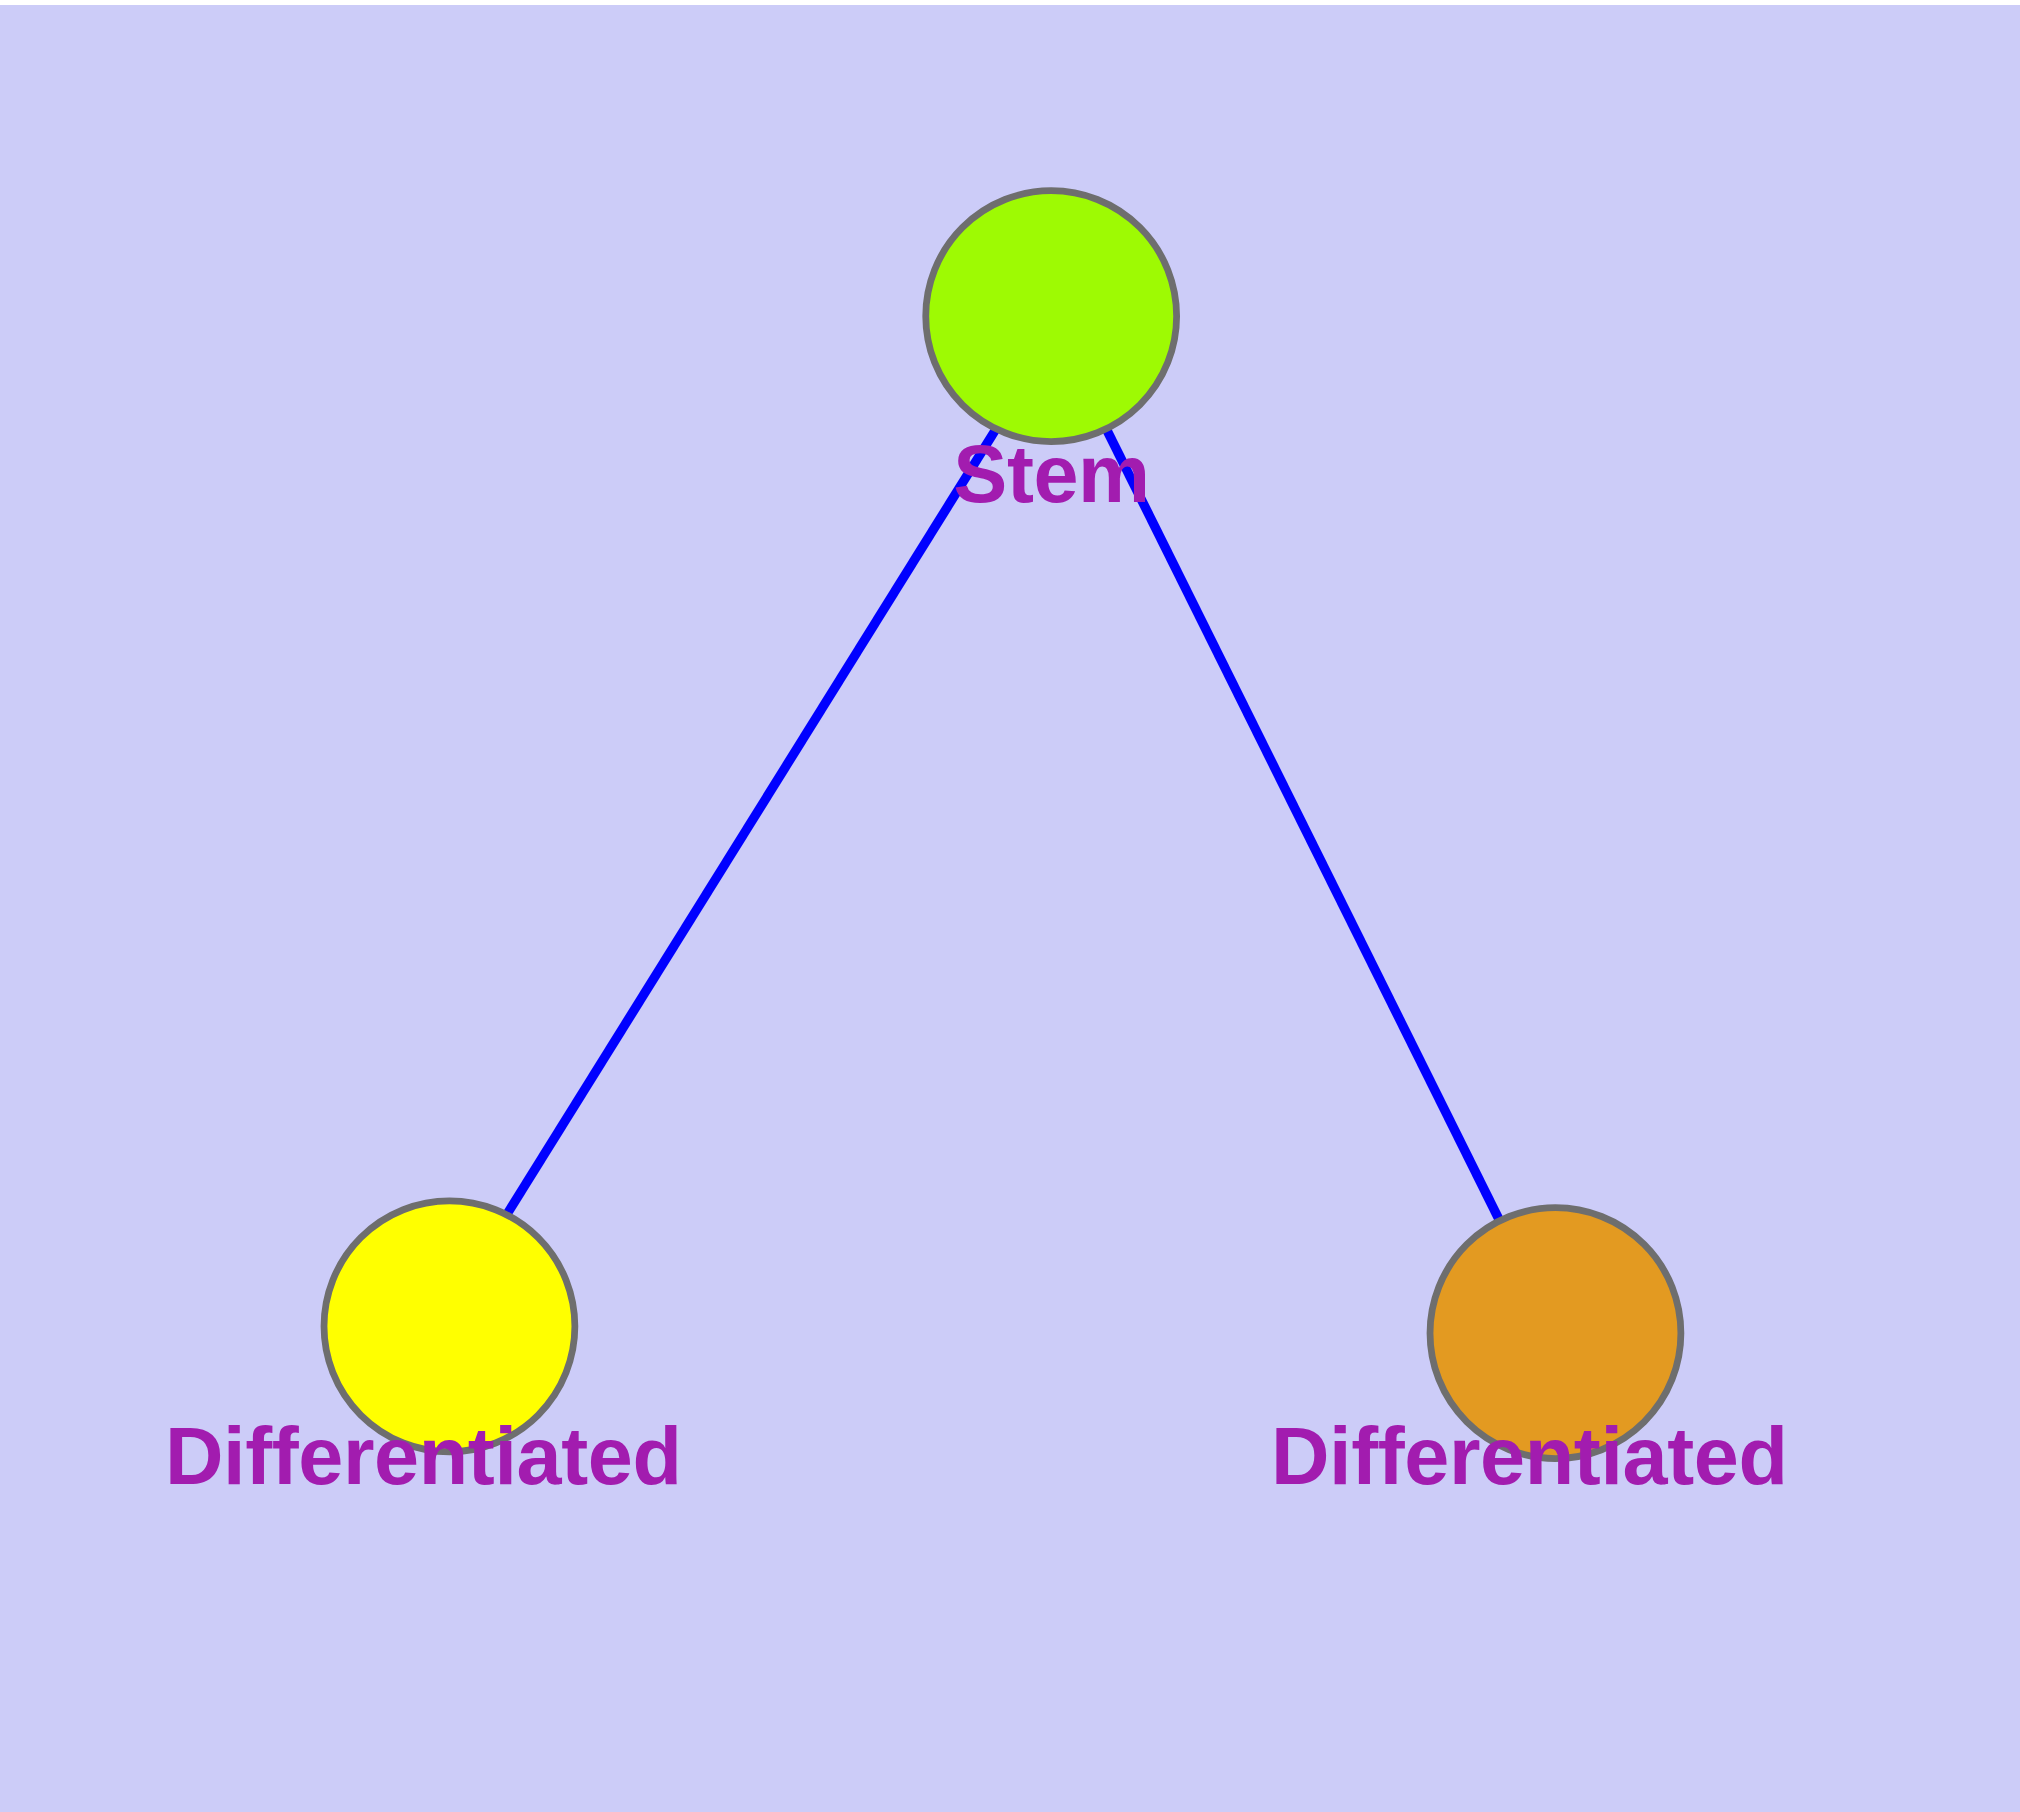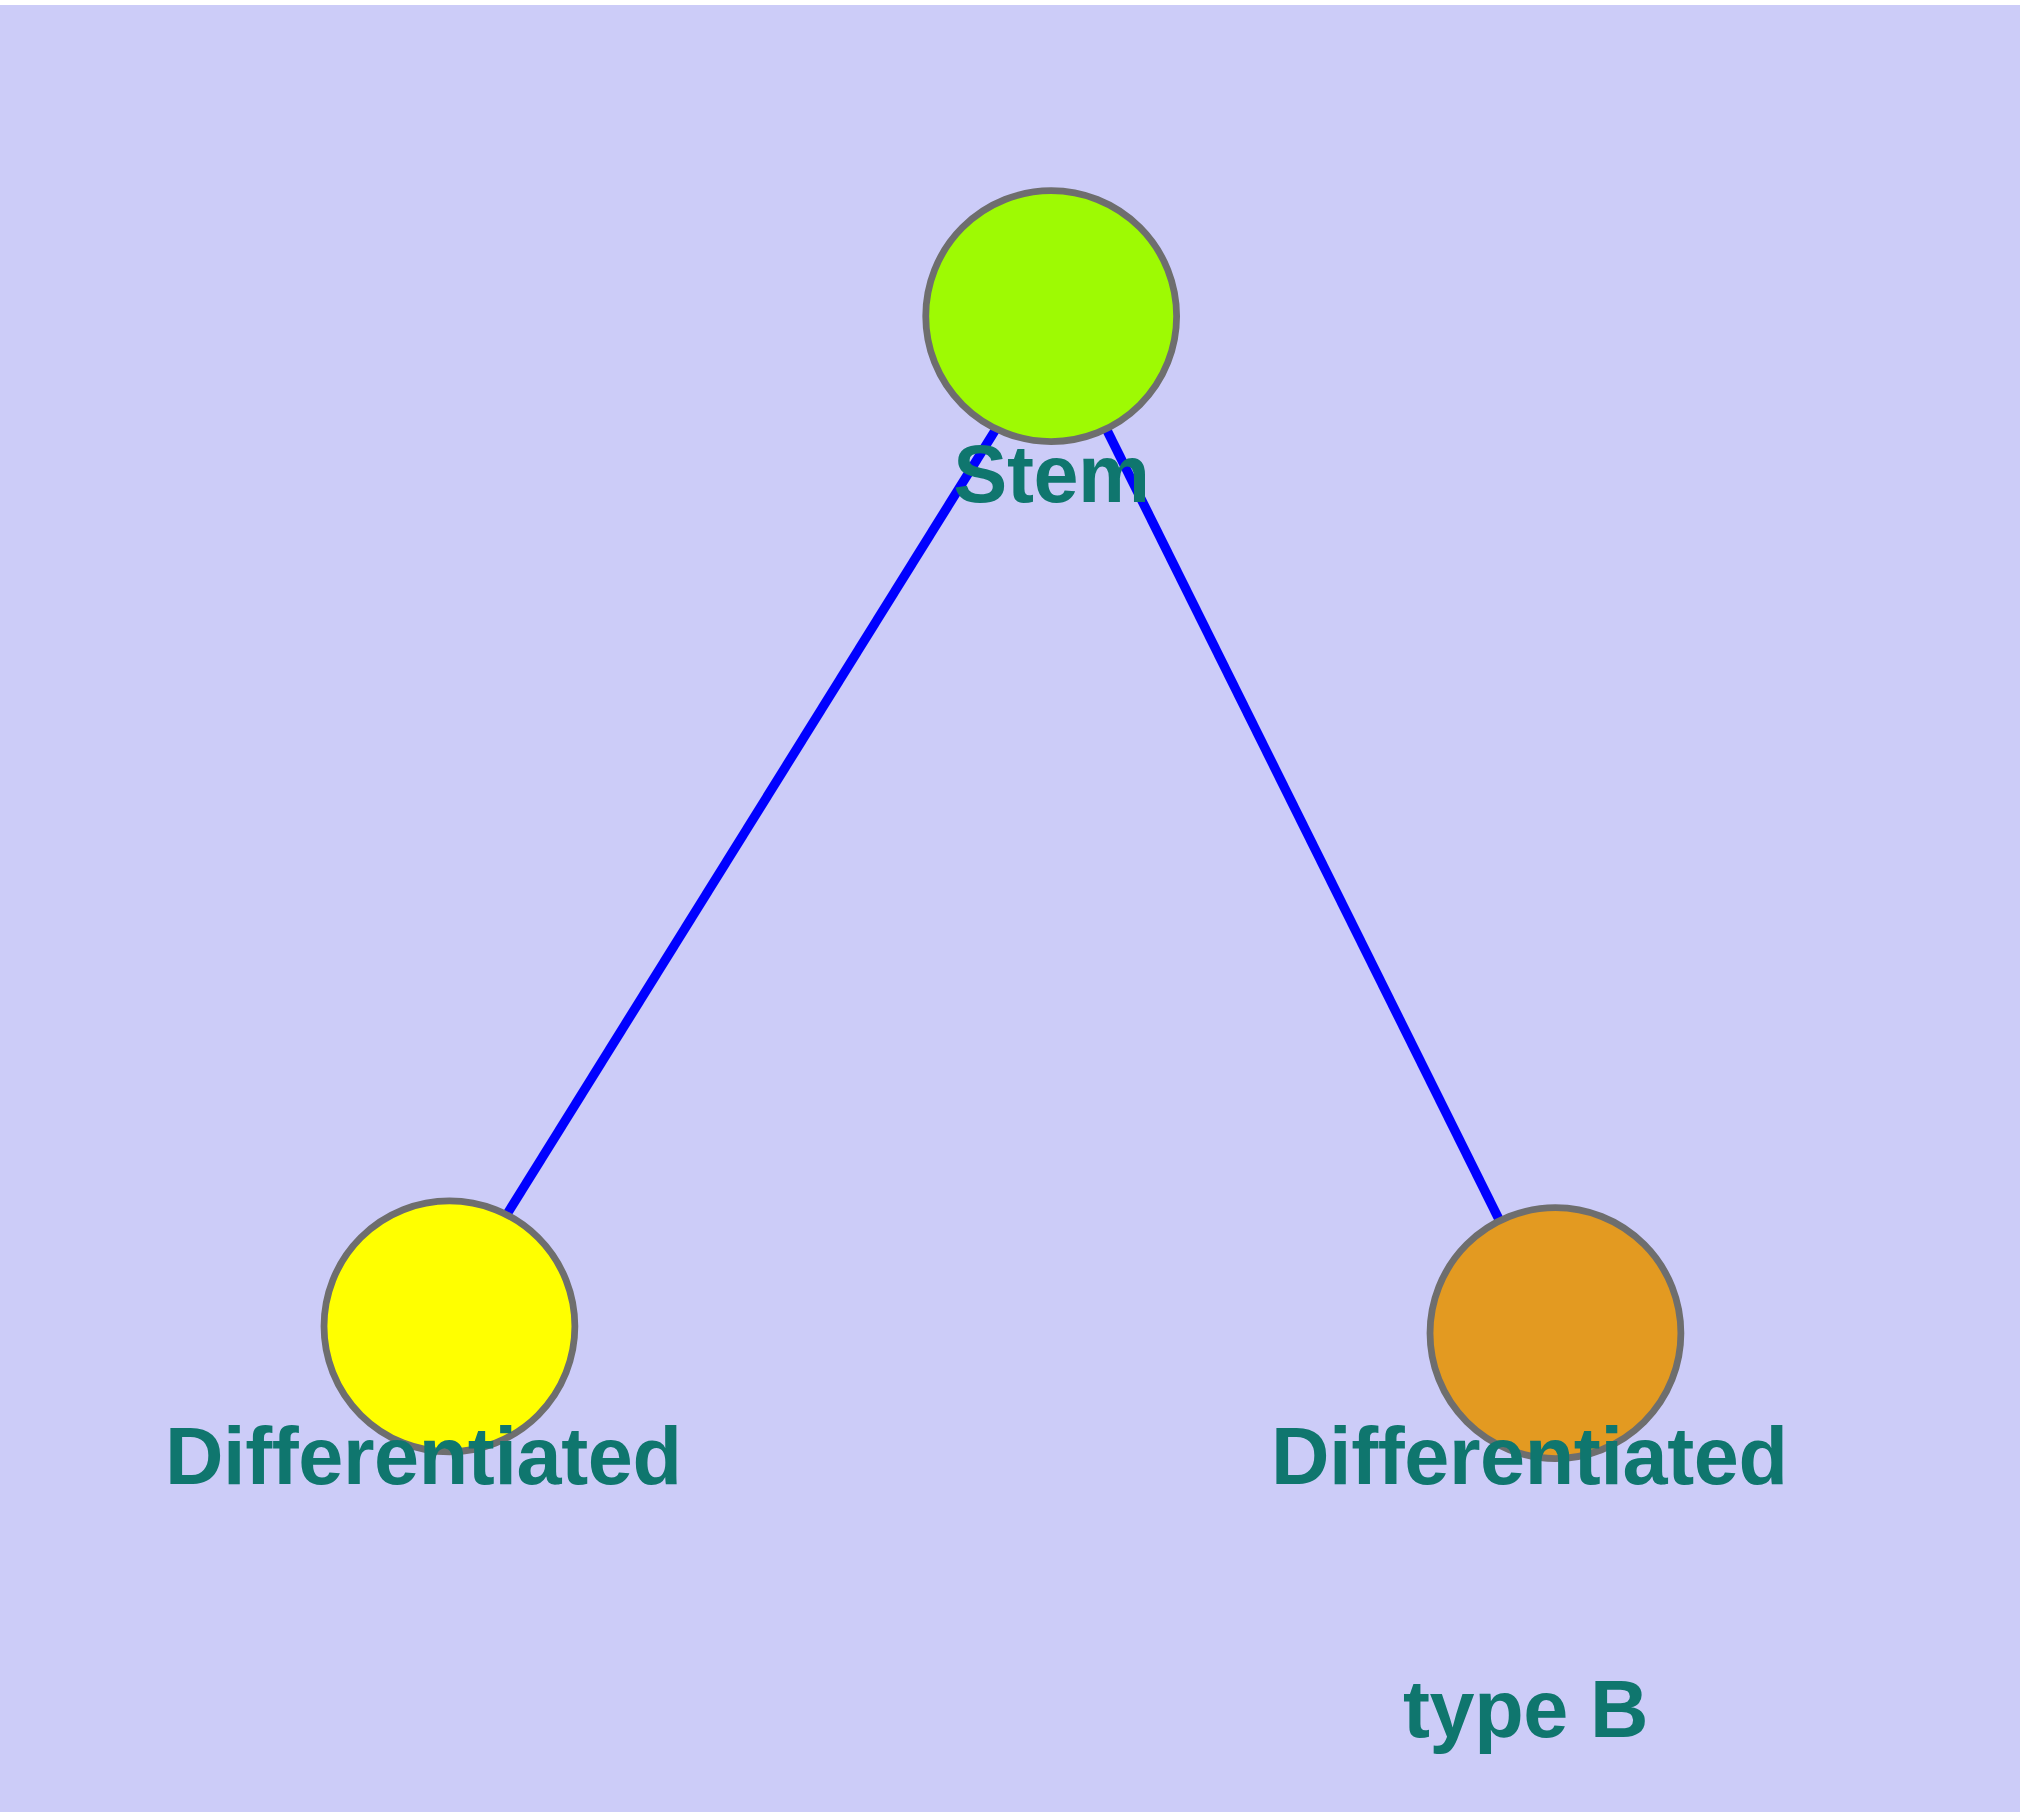--- a/index.html
+++ b/index.html
@@ -28,21 +28,21 @@
     left: 0;
     top: 0;
     width: 2021px;
     height: 5.1px;
     background: #ffffff;
   }
   .node-label {
     position: absolute;
     text-align: center;
     font-weight: bold;
-    color: #0f766e;
+    color: #a21caf;
     line-height: 1.04;
     white-space: pre;
     pointer-events: none;
     letter-spacing: -0.4px;
   }
   .label-stem {
     font-size: 81px;
     left: 797px;
     top: 264px;
     width: 509px;
@@ -84,17 +84,16 @@
   <div class="node-label label-stem">
     <div>Stem</div>
   </div>
 
   <div class="node-label label-a">
     <div>Differentiated</div>
   </div>
 
   <div class="node-label label-b">
     <div>Differentiated</div>
-    <div>type B</div>
   </div>
 
 </div>
 
 
 </body></html>

